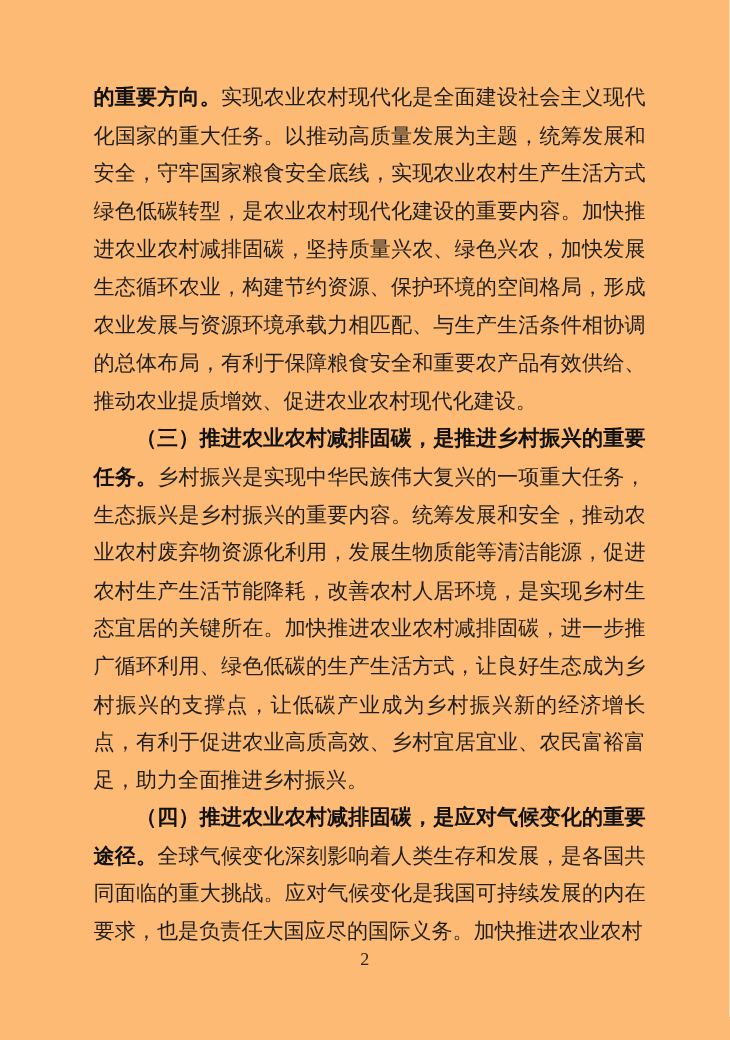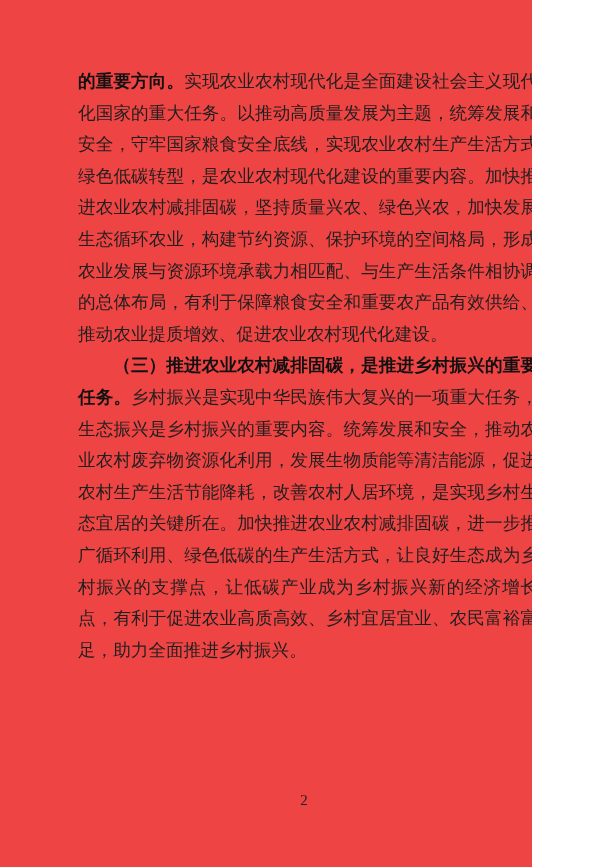--- a/index.html
+++ b/index.html
@@ -7,23 +7,23 @@
     padding: 0;
     background: #ffffff;
   }
   body {
     width: 608px;
     height: 867px;
     font-family: "Liberation Serif", "DejaVu Serif", serif;
   }
   .doc-page {
     position: relative;
-    width: 532px;
+    width: 608px;
     height: 867px;
-    background: #ef4444;
+    background: #fdba74;
     overflow: hidden;
   }
   .doc-content {
     position: absolute;
     left: 78px;
     top: 66px;
     width: 460px;
     color: #1f1f1f;
     font-size: 17.6px;
     line-height: 31.6px;
@@ -59,17 +59,18 @@
 </head>
 <body>
 
 <div class="doc-page">
   <div class="doc-content">
 
     <p class="para"><span class="bold-lead">的重要方向。</span><span class="para-body">实现农业农村现代化是全面建设社会主义现代化国家的重大任务。以推动高质量发展为主题，统筹发展和安全，守牢国家粮食安全底线，实现农业农村生产生活方式绿色低碳转型，是农业农村现代化建设的重要内容。加快推进农业农村减排固碳，坚持质量兴农、绿色兴农，加快发展生态循环农业，构建节约资源、保护环境的空间格局，形成农业发展与资源环境承载力相匹配、与生产生活条件相协调的总体布局，有利于保障粮食安全和重要农产品有效供给、推动农业提质增效、促进农业农村现代化建设。</span></p>
 
     <p class="para indented"><span class="bold-lead">（三）推进农业农村减排固碳，是推进乡村振兴的重要任务。</span><span class="para-body">乡村振兴是实现中华民族伟大复兴的一项重大任务，生态振兴是乡村振兴的重要内容。统筹发展和安全，推动农业农村废弃物资源化利用，发展生物质能等清洁能源，促进农村生产生活节能降耗，改善农村人居环境，是实现乡村生态宜居的关键所在。加快推进农业农村减排固碳，进一步推广循环利用、绿色低碳的生产生活方式，让良好生态成为乡村振兴的支撑点，让低碳产业成为乡村振兴新的经济增长点，有利于促进农业高质高效、乡村宜居宜业、农民富裕富足，助力全面推进乡村振兴。</span></p>
 
+    <p class="para indented"><span class="bold-lead">（四）推进农业农村减排固碳，是应对气候变化的重要途径。</span><span class="para-body">全球气候变化深刻影响着人类生存和发展，是各国共同面临的重大挑战。应对气候变化是我国可持续发展的内在要求，也是负责任大国应尽的国际义务。加快推进农业农村</span></p>
 
   </div>
 
   <div class="page-number">2</div>
 </div>
 
 </body></html>

